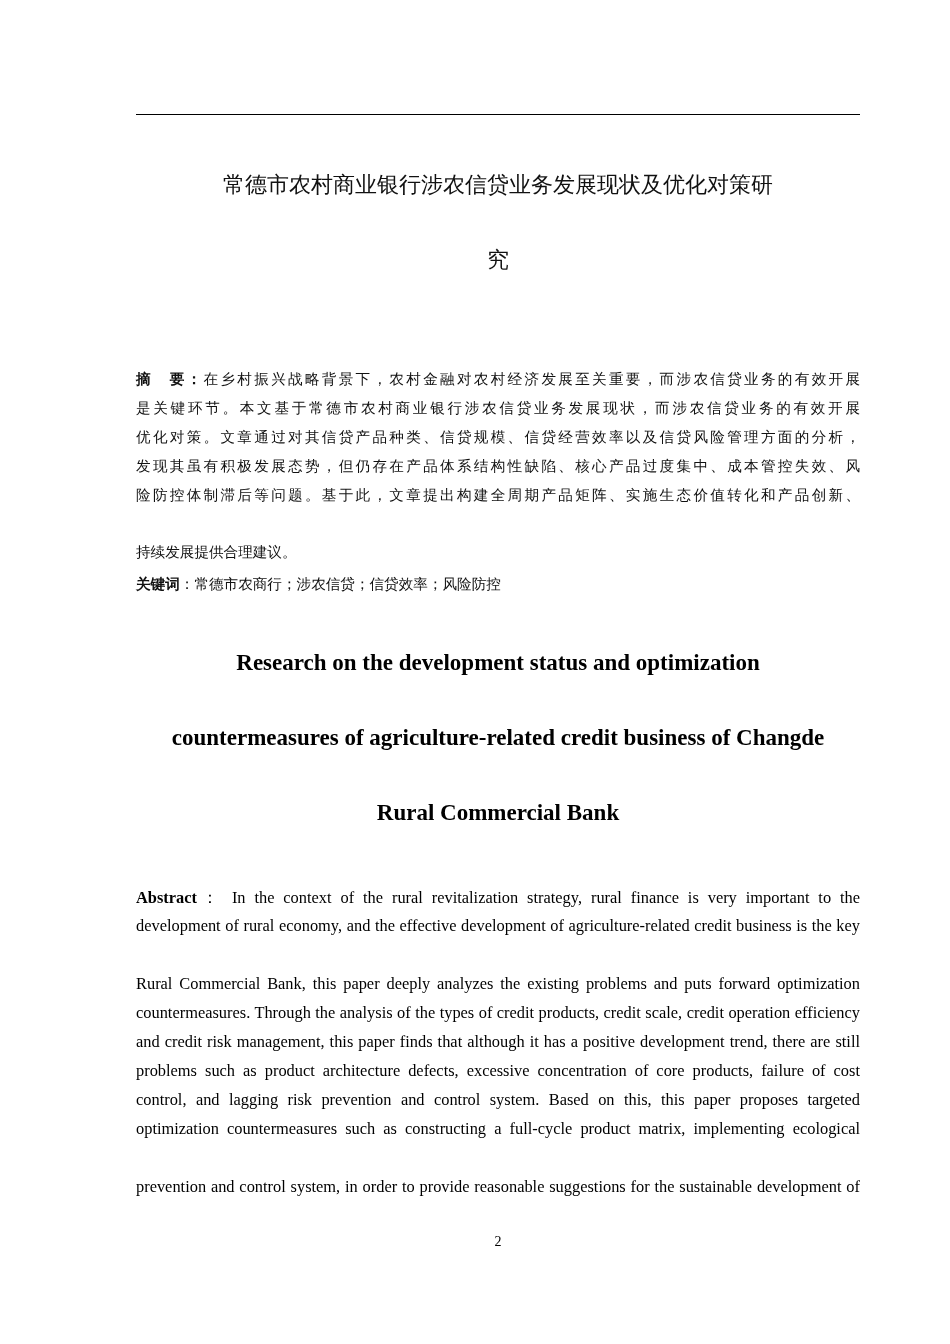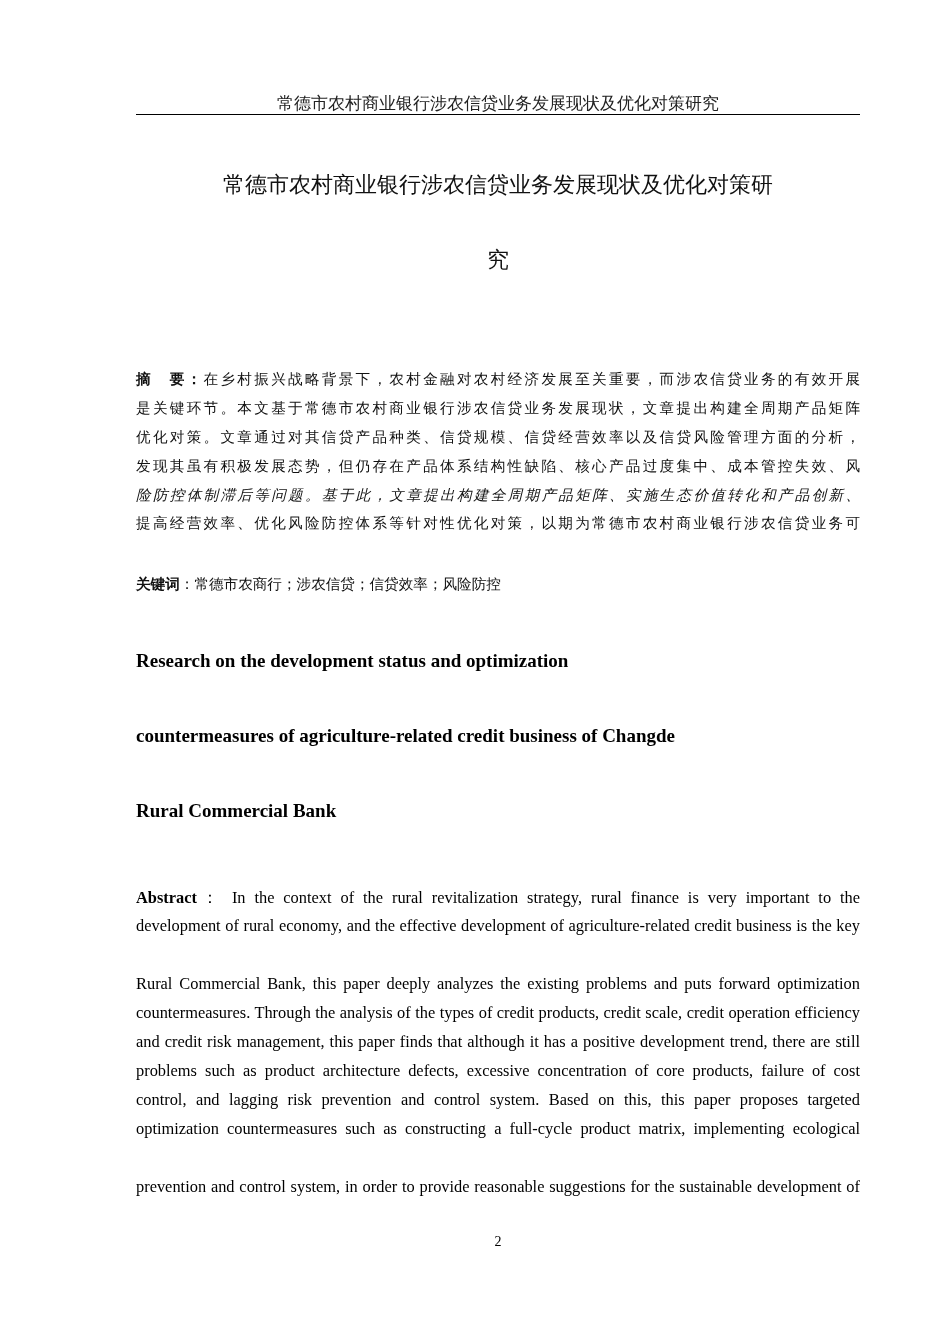--- a/index.html
+++ b/index.html
@@ -15,51 +15,50 @@
     font-family: "DejaVu Sans", sans-serif; font-size: 22px; text-align: center; white-space: nowrap; color: #111;
   }
   .cn-line {
     position: absolute; left: 136px; width: 724px;
     font-family: "DejaVu Serif", serif; font-size: 14.6px; white-space: nowrap; color: #111;
     text-align: justify; text-align-last: justify;
   }
   .cn-line.last { text-align-last: left; }
   .cn-label { font-weight: bold; font-family: "DejaVu Sans", sans-serif; }
   .en-title {
-    position: absolute; left: 136px; width: 724px; 
-    font-family: "Liberation Serif", serif; font-weight: bold; font-size: 19px; white-space: nowrap;
+    position: absolute; left: 136px; width: 724px; text-align: center;
+    font-family: "Liberation Serif", serif; font-weight: bold; font-size: 23px; white-space: nowrap;
   }
   .en-line {
     position: absolute; left: 136px; width: 724px;
     font-family: Liberation Serif, serif; font-size: 16.4px; white-space: nowrap;
     text-align: justify; text-align-last: justify;
   }
   .en-label { font-weight: bold; }
   .page-number {
     position: absolute; left: 136px; width: 724px; top: 1234px; text-align: center;
     font-family: "Liberation Serif", serif; font-size: 14px;
   }
 </style>
 </head>
 <body>
 
 <div class="page">
 
-  <div class="header-text">常德市农村商业银行涉农信贷业务发展现状及优化对策研究</div>
   <div class="header-rule"></div>
 
   <div class="cn-title" style="top:170px;">常德市农村商业银行涉农信贷业务发展现状及优化对策研</div>
   <div class="cn-title" style="top:245px;">究</div>
 
   <div class="cn-line" style="top:370px;"><span class="cn-label">摘　要：</span><span>在乡村振兴战略背景下，农村金融对农村经济发展至关重要，而涉农信贷业务的有效开展</span></div>
-  <div class="cn-line" style="top:399px;">是关键环节。本文基于常德市农村商业银行涉农信贷业务发展现状，文章提出构建全周期产品矩阵</div>
+  <div class="cn-line" style="top:399px;">是关键环节。本文基于常德市农村商业银行涉农信贷业务发展现状，而涉农信贷业务的有效开展</div>
   <div class="cn-line" style="top:428px;">优化对策。文章通过对其信贷产品种类、信贷规模、信贷经营效率以及信贷风险管理方面的分析，</div>
   <div class="cn-line" style="top:457px;">发现其虽有积极发展态势，但仍存在产品体系结构性缺陷、核心产品过度集中、成本管控失效、风</div>
-  <div class="cn-line" style="top:486px;font-style:italic;">险防控体制滞后等问题。基于此，文章提出构建全周期产品矩阵、实施生态价值转化和产品创新、</div>
-  <div class="cn-line" style="top:514px;">提高经营效率、优化风险防控体系等针对性优化对策，以期为常德市农村商业银行涉农信贷业务可</div>
+  <div class="cn-line" style="top:486px;">险防控体制滞后等问题。基于此，文章提出构建全周期产品矩阵、实施生态价值转化和产品创新、</div>
+  <div class="cn-line last" style="top:543px;">持续发展提供合理建议。</div>
 
   <div class="cn-line last" style="top:575px;"><span class="cn-label">关键词</span><span>：</span><span>常德市农商行；涉农信贷；信贷效率；风险防控</span></div>
 
   <div class="en-title" style="top:650px;">Research on the development status and optimization</div>
   <div class="en-title" style="top:725px;">countermeasures of agriculture-related credit business of Changde</div>
   <div class="en-title" style="top:800px;">Rural Commercial Bank</div>
 
   <div class="en-line" style="top:887px;"><span class="en-label">Abstract</span><span>：</span> <span>In the context of the rural revitalization strategy, rural finance is very important to the</span></div>
   <div class="en-line" style="top:916px;">development of rural economy, and the effective development of agriculture-related credit business is the key</div>
   <div class="en-line" style="top:974px;">Rural Commercial Bank, this paper deeply analyzes the existing problems and puts forward optimization</div>

